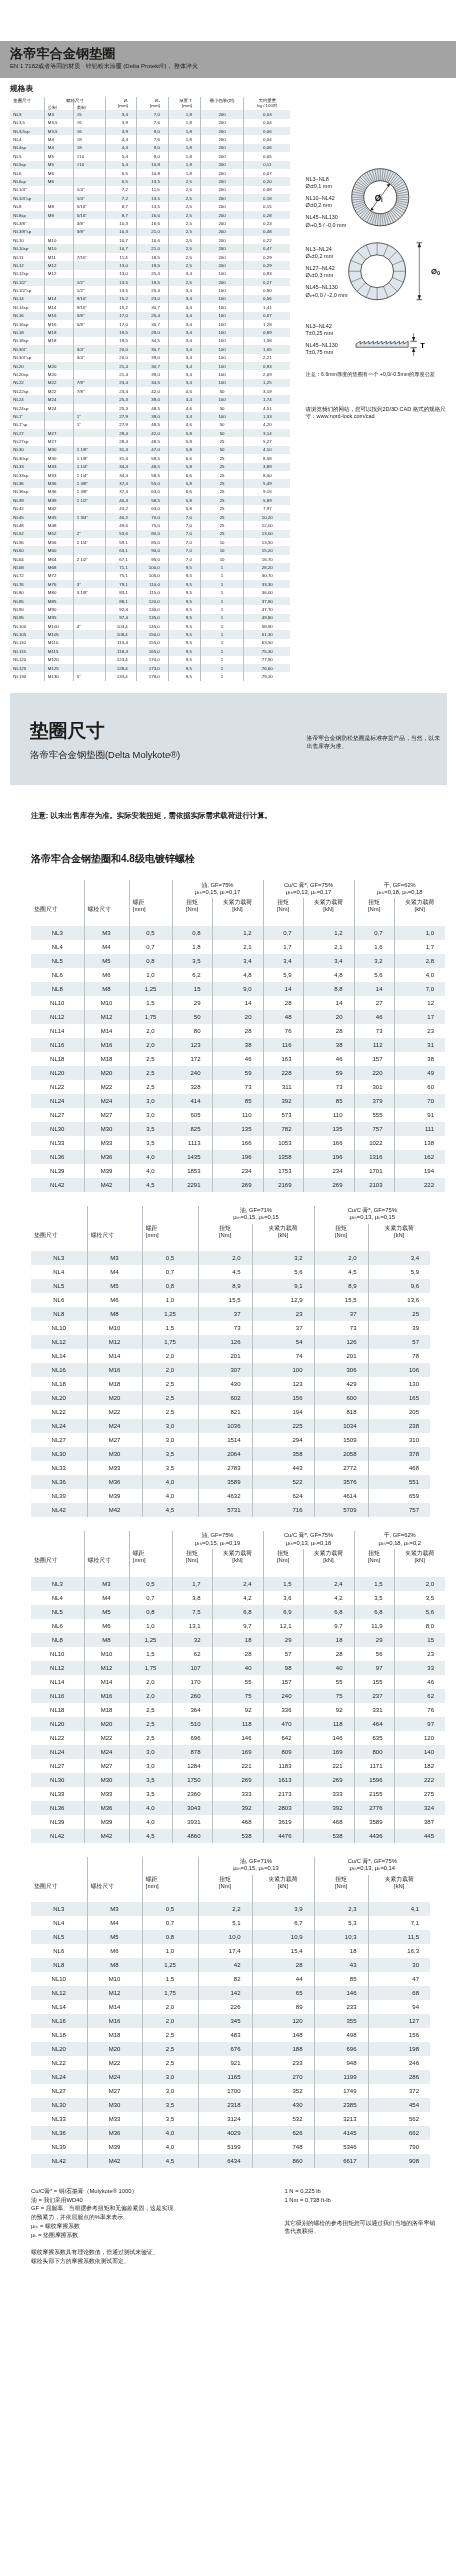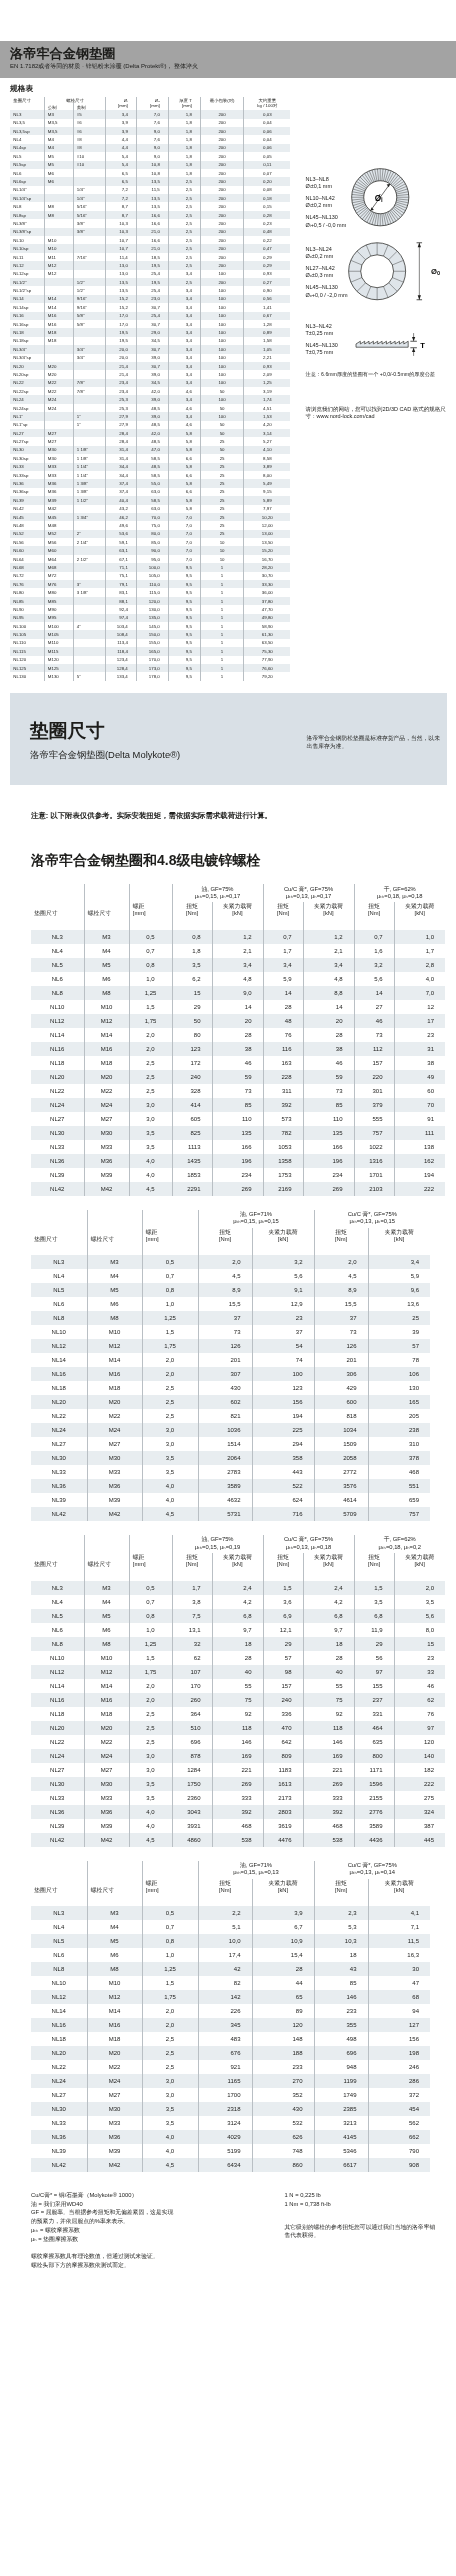--- a/index.html
+++ b/index.html
@@ -35,21 +35,21 @@
   .smallnote{font-size:5.2px;line-height:7.2px;width:143px;}
 
   
   .banner{background:#d9e0e6;margin:0 10px;height:92px;box-sizing:border-box;padding:25px 0 0 20px;}
   .banner .bt{font-size:18.7px;font-weight:bold;}
   .banner .bs{font-size:9.4px;margin-top:5.5px;}
 
   .tnote{margin:26.4px 0 0 31px;font-size:7.4px;font-weight:bold;}
 
   .torq-sec{margin-left:31px;}
-  .torq-title{font-size:14px;font-weight:bold;margin:31px 8px 0 0;}
+  .torq-title{font-size:10px;font-weight:bold;margin:31px 8px 0 0;}
   .torq{table-layout:fixed;font-size:6px;margin-top:14.3px;}
   .torq th{font-weight:normal;font-size:5.8px;line-height:7.2px;vertical-align:bottom;padding:1.1px 3.3px 2.2px 3.3px;}
   .torq th .g1{font-size:5.8px;}
   .torq th.grp{vertical-align:top;text-align:center;padding-top:1.1px;}
   .torq th.lbl{text-align:left;padding-bottom:12px;}
   .torq th.sub{text-align:center;padding-bottom:12px;}
   .torq td{height:14px;padding:0 3.3px;white-space:nowrap;}
   .torq td.c{text-align:center;}
   .torq td.n{text-align:right;padding-right:11px;}
   .torq tr.str{background:#e8edf0;}
@@ -957,21 +957,21 @@
       <div class="smallnote absl" style="top:260px;left:5.5px;font-size:5.5px">请浏览我们的网站，您可以找到2D/3D CAD 格式的规格尺寸：www.nord-lock.com/cad</div>
       <div class="smallnote absl" style="top:588px;left:6.6px;font-size:5.8px;line-height:8.3px;width:138px">洛帝牢合金钢防松垫圈是标准存货产品，当然，以未出售库存为准。</div>
     </div>
   </div>
 
   <div class="banner" style="margin-top:12px">
     <div class="bt">垫圈尺寸</div>
     <div class="bs">洛帝牢合金钢垫圈(Delta Molykote®)</div>
   </div>
 
-  <div class="tnote">注意: 以下附表仅供参考。实际安装扭矩，需依据实际需求载荷进行计算。</div>
+  <div class="tnote">注意: 以未出售库存为准。实际安装扭矩，需依据实际需求载荷进行计算。</div>
 
   <div id="torque-tables" class="torq-sec">
       <div class="torq-title">洛帝牢合金钢垫圈和4.8级电镀锌螺栓</div>
       <table class="torq">
         <colgroup>
           <col style="width: 53px;">
           <col style="width: 45px;">
           <col style="width: 43px;">
           <col style="width: 40px;">
           <col style="width: 51px;">

